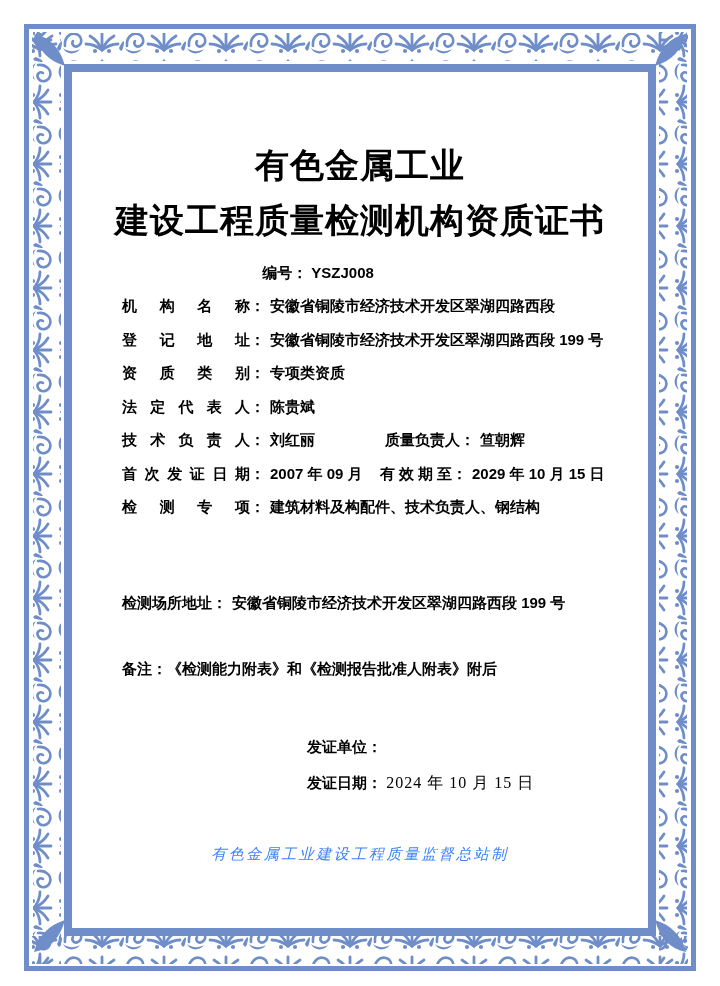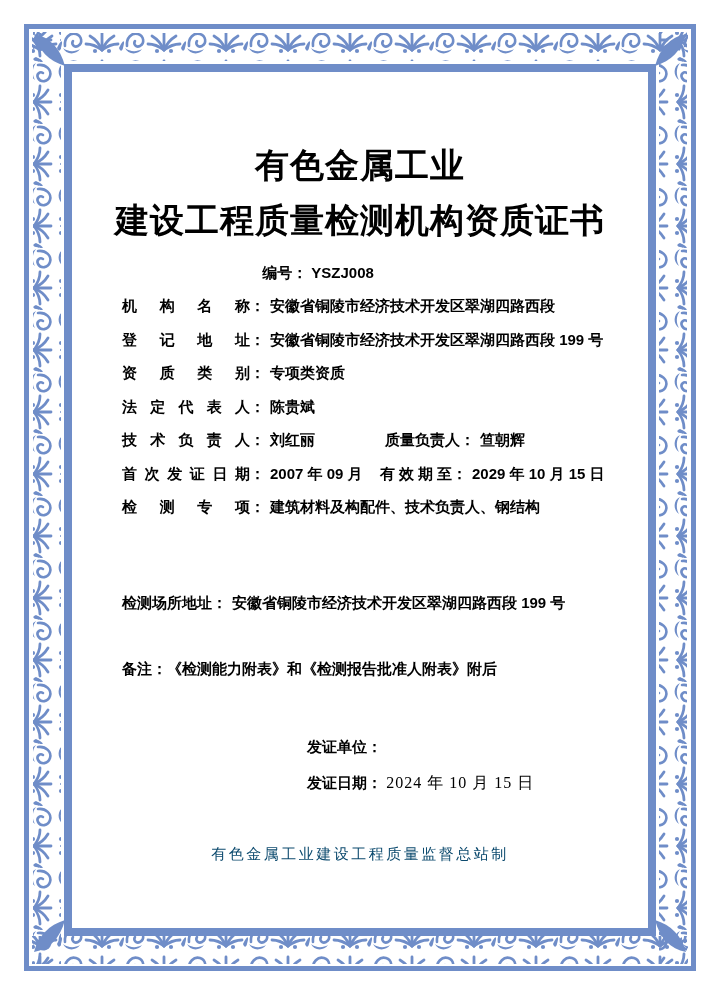--- a/index.html
+++ b/index.html
@@ -55,22 +55,22 @@
 
   .issuer-line, .date-line {
     position: absolute; left: 307px; font-size: 15px; font-weight: 700; white-space: nowrap;
   }
   .issuer-line { top: 738px; }
   .date-line { top: 773px; text-align: center; }
   .serif-date { font-family: "Liberation Serif", serif; font-weight: 400; font-size: 16px; letter-spacing: 1px; }
 
   .footer-line {
     position: absolute; top: 845px; left: 0; width: 720px; text-align: center;
-    font-family: "Liberation Serif", serif; font-weight: 400;
-    font-size: 15px; letter-spacing: 2.5px; color: #0c4a6e;
+    font-family: "Liberation Serif", serif; font-style: italic; font-weight: 400;
+    font-size: 15px; letter-spacing: 2.5px; color: #3b82f6;
   }
 </style>
 </head>
 <body>
 
 <div class="page">
 
   <svg class="border-svg" width="720" height="986" viewBox="0 0 720 986" aria-hidden="true">
     <defs>
       <g id="tile">

